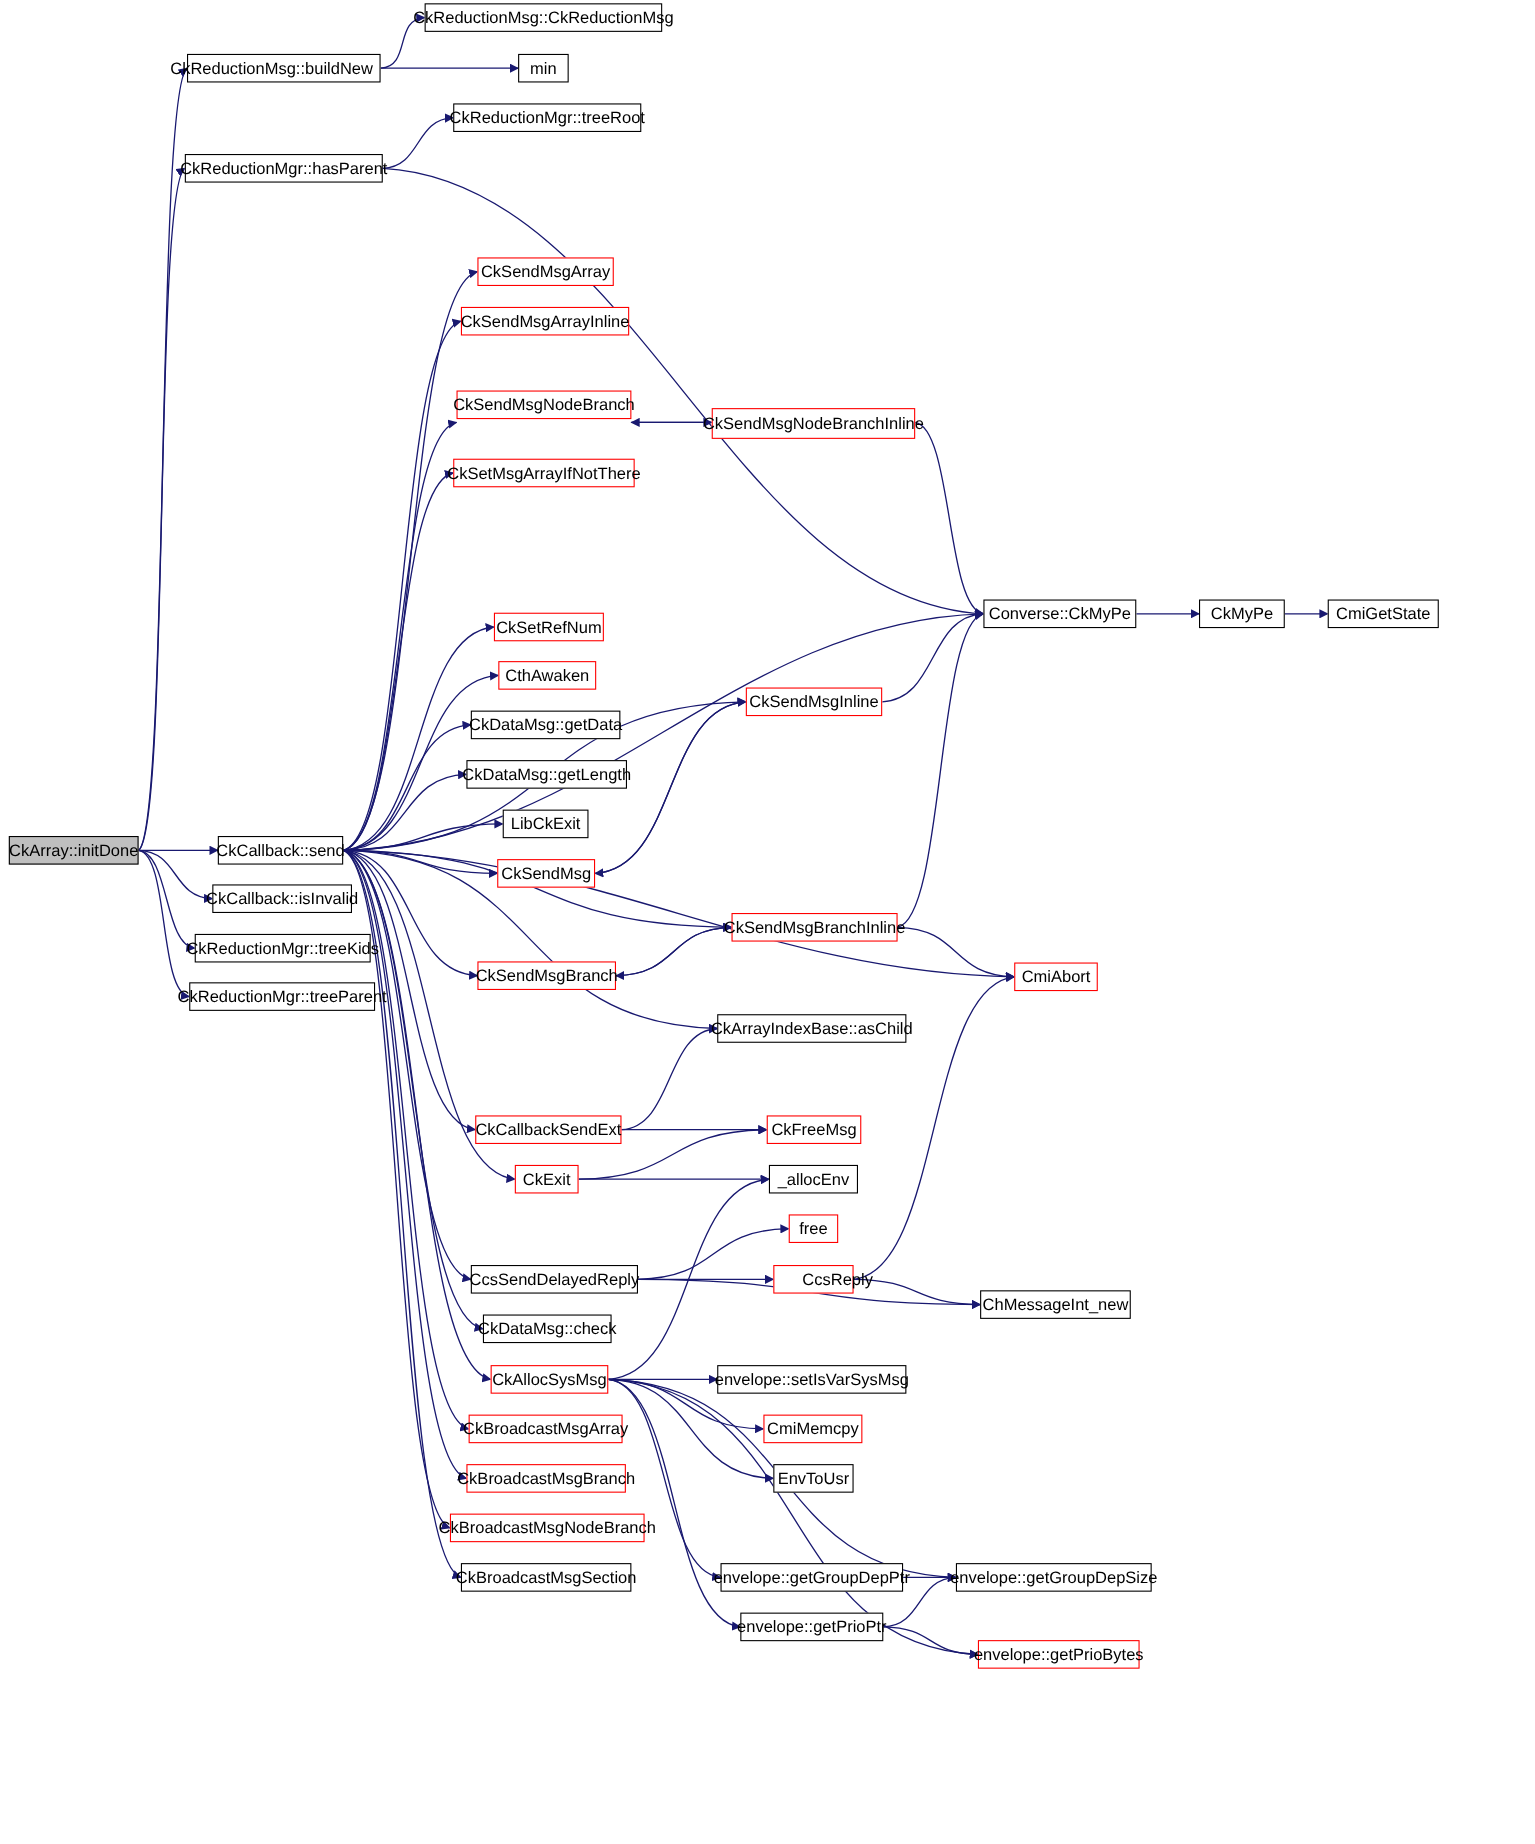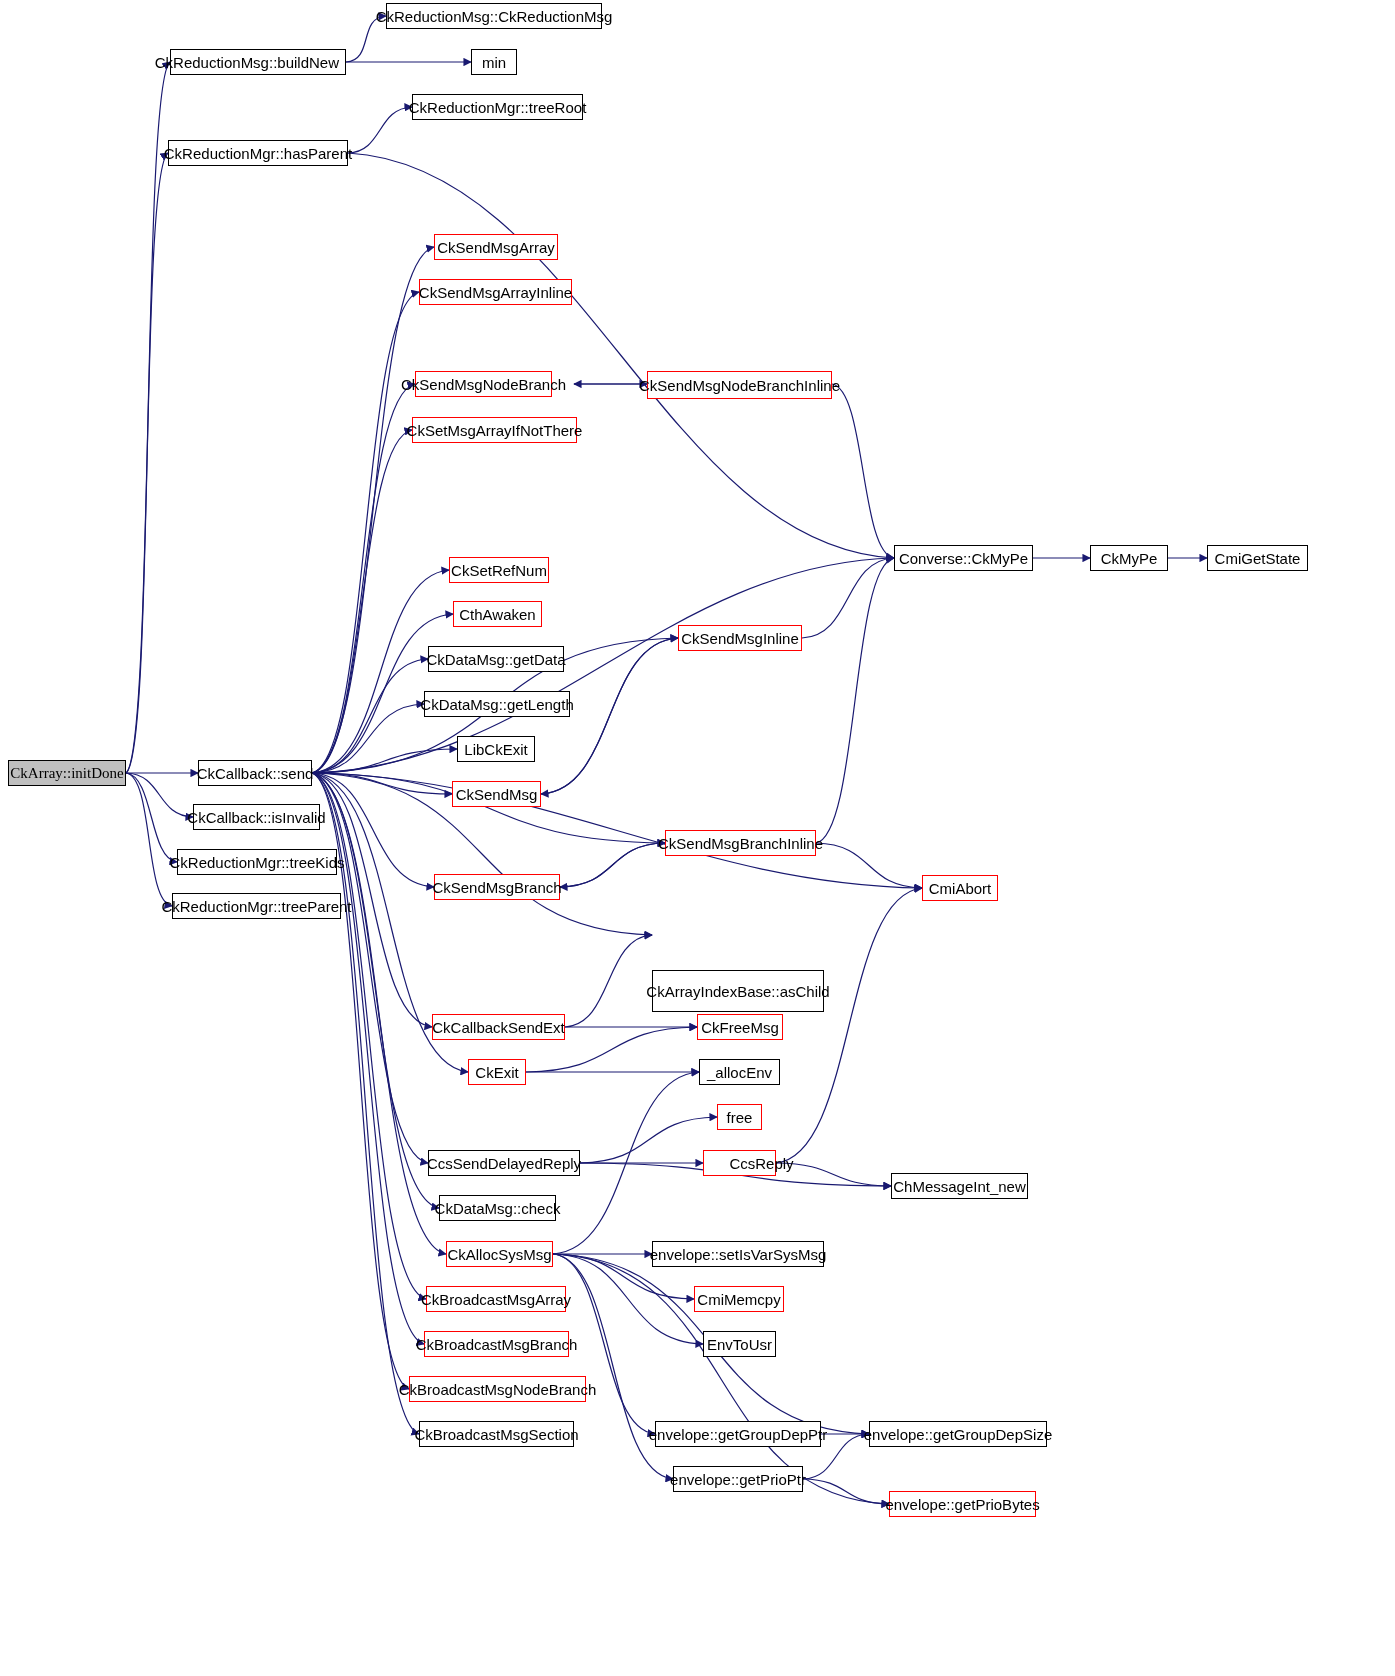--- a/index.html
+++ b/index.html
@@ -126,21 +126,21 @@
         <path d="M 553 1254 C 609.1 1259.4, 598.9 1428.6, 655 1434" fill="none" stroke="#191970" stroke-width="1.2" marker-end="url(#arrow)"></path>
         <path d="M 553 1254 C 726.8 1259.4, 695.2 1428.6, 869 1434" fill="none" stroke="#191970" stroke-width="1.2" marker-end="url(#arrow)"></path>
         <path d="M 553 1254 C 619 1260.75, 607 1472.25, 673 1479" fill="none" stroke="#191970" stroke-width="1.2" marker-end="url(#arrow)"></path>
         <path d="M 553 1254 C 737.8 1261.5, 704.2 1496.5, 889 1504" fill="none" stroke="#191970" stroke-width="1.2" marker-end="url(#arrow)"></path>
         <path d="M 821 1434 C 849 1434, 841 1434, 869 1434" fill="none" stroke="#191970" stroke-width="1.2" marker-end="url(#arrow)"></path>
         <path d="M 803 1479 C 839.3 1477.65, 832.7 1435.35, 869 1434" fill="none" stroke="#191970" stroke-width="1.2" marker-end="url(#arrow)"></path>
         <path d="M 803 1479 C 850.3 1479.75, 841.7 1503.25, 889 1504" fill="none" stroke="#191970" stroke-width="1.2" marker-end="url(#arrow)"></path>
       </g>
   </svg>
   <div id="node-group">
-      <div class="node root" style="left: 8px; top: 760px; width: 118px; height: 26px; font-family: Liberation Serif, serif;">
+      <div class="node root" style="left: 8px; top: 760px; width: 118px; height: 26px;">
         <span class="node-label">CkArray::initDone</span>
       </div>
       <div class="node" style="left: 386px; top: 3px; width: 216px; height: 26px;">
         <span class="node-label">CkReductionMsg::CkReductionMsg</span>
       </div>
       <div class="node" style="left: 170px; top: 49px; width: 176px; height: 26px; justify-content: flex-end;">
         <span class="node-label">CkReductionMsg::buildNew</span>
       </div>
       <div class="node" style="left: 471px; top: 49px; width: 46px; height: 26px;">
         <span class="node-label">min</span>
@@ -150,21 +150,21 @@
       </div>
       <div class="node" style="left: 168px; top: 140px; width: 180px; height: 26px;">
         <span class="node-label">CkReductionMgr::hasParent</span>
       </div>
       <div class="node red" style="left: 434px; top: 234px; width: 124px; height: 26px;">
         <span class="node-label">CkSendMsgArray</span>
       </div>
       <div class="node red" style="left: 419px; top: 279px; width: 153px; height: 26px;">
         <span class="node-label">CkSendMsgArrayInline</span>
       </div>
-      <div class="node red" style="left: 415px; top: 371px; width: 137px; height: 26px;">
+      <div class="node red" style="left: 415px; top: 355px; width: 159px; height: 26px;">
         <span class="node-label">CkSendMsgNodeBranch</span>
       </div>
       <div class="node red" style="left: 647px; top: 371px; width: 185px; height: 28px;">
         <span class="node-label">CkSendMsgNodeBranchInline</span>
       </div>
       <div class="node red" style="left: 412px; top: 417px; width: 165px; height: 26px;">
         <span class="node-label">CkSetMsgArrayIfNotThere</span>
       </div>
       <div class="node" style="left: 894px; top: 545px; width: 139px; height: 26px;">
         <span class="node-label">Converse::CkMyPe</span>
@@ -210,21 +210,21 @@
       </div>
       <div class="node red" style="left: 434px; top: 874px; width: 126px; height: 26px;">
         <span class="node-label">CkSendMsgBranch</span>
       </div>
       <div class="node red" style="left: 922px; top: 875px; width: 76px; height: 26px;">
         <span class="node-label">CmiAbort</span>
       </div>
       <div class="node" style="left: 172px; top: 893px; width: 169px; height: 26px;">
         <span class="node-label">CkReductionMgr::treeParent</span>
       </div>
-      <div class="node" style="left: 652px; top: 922px; width: 172px; height: 42px; margin-top: 48px;">
+      <div class="node" style="left: 652px; top: 922px; width: 172px; height: 26px;">
         <span class="node-label">CkArrayIndexBase::asChild</span>
       </div>
       <div class="node red" style="left: 432px; top: 1014px; width: 133px; height: 26px;">
         <span class="node-label">CkCallbackSendExt</span>
       </div>
       <div class="node red" style="left: 697px; top: 1014px; width: 86px; height: 26px;">
         <span class="node-label">CkFreeMsg</span>
       </div>
       <div class="node red" style="left: 468px; top: 1059px; width: 58px; height: 26px;">
         <span class="node-label">CkExit</span>

